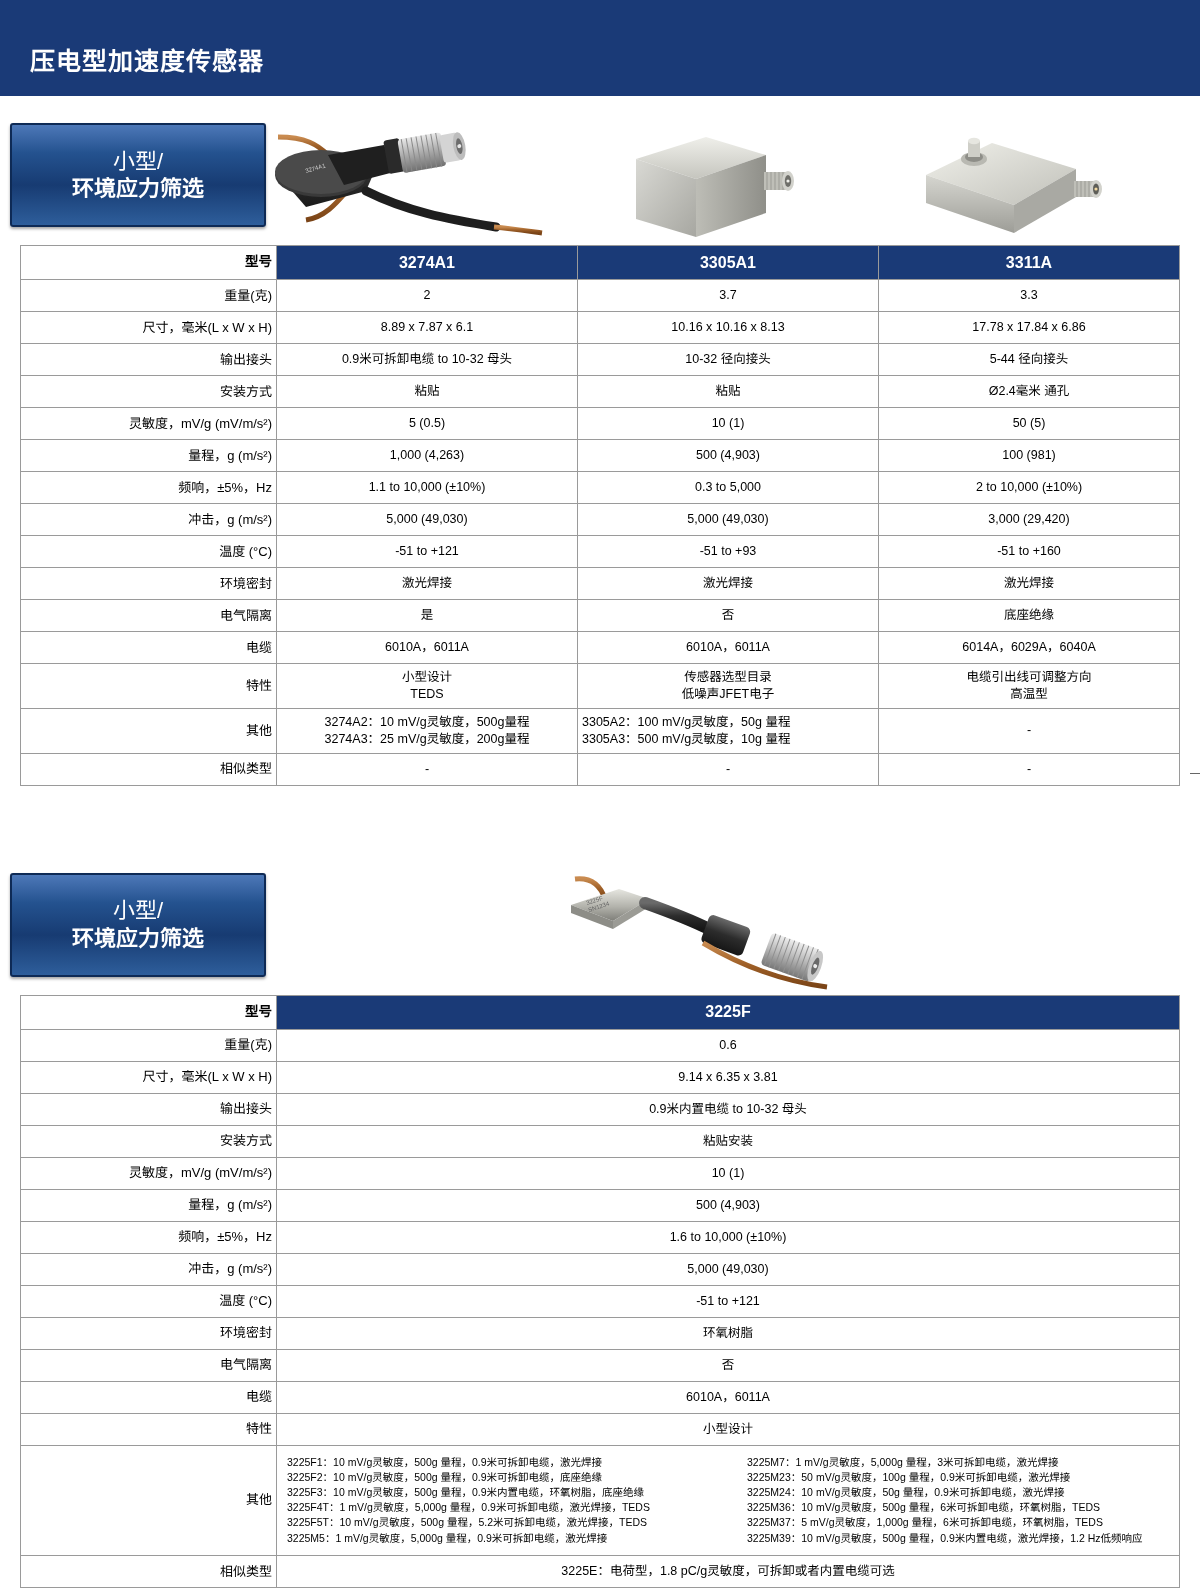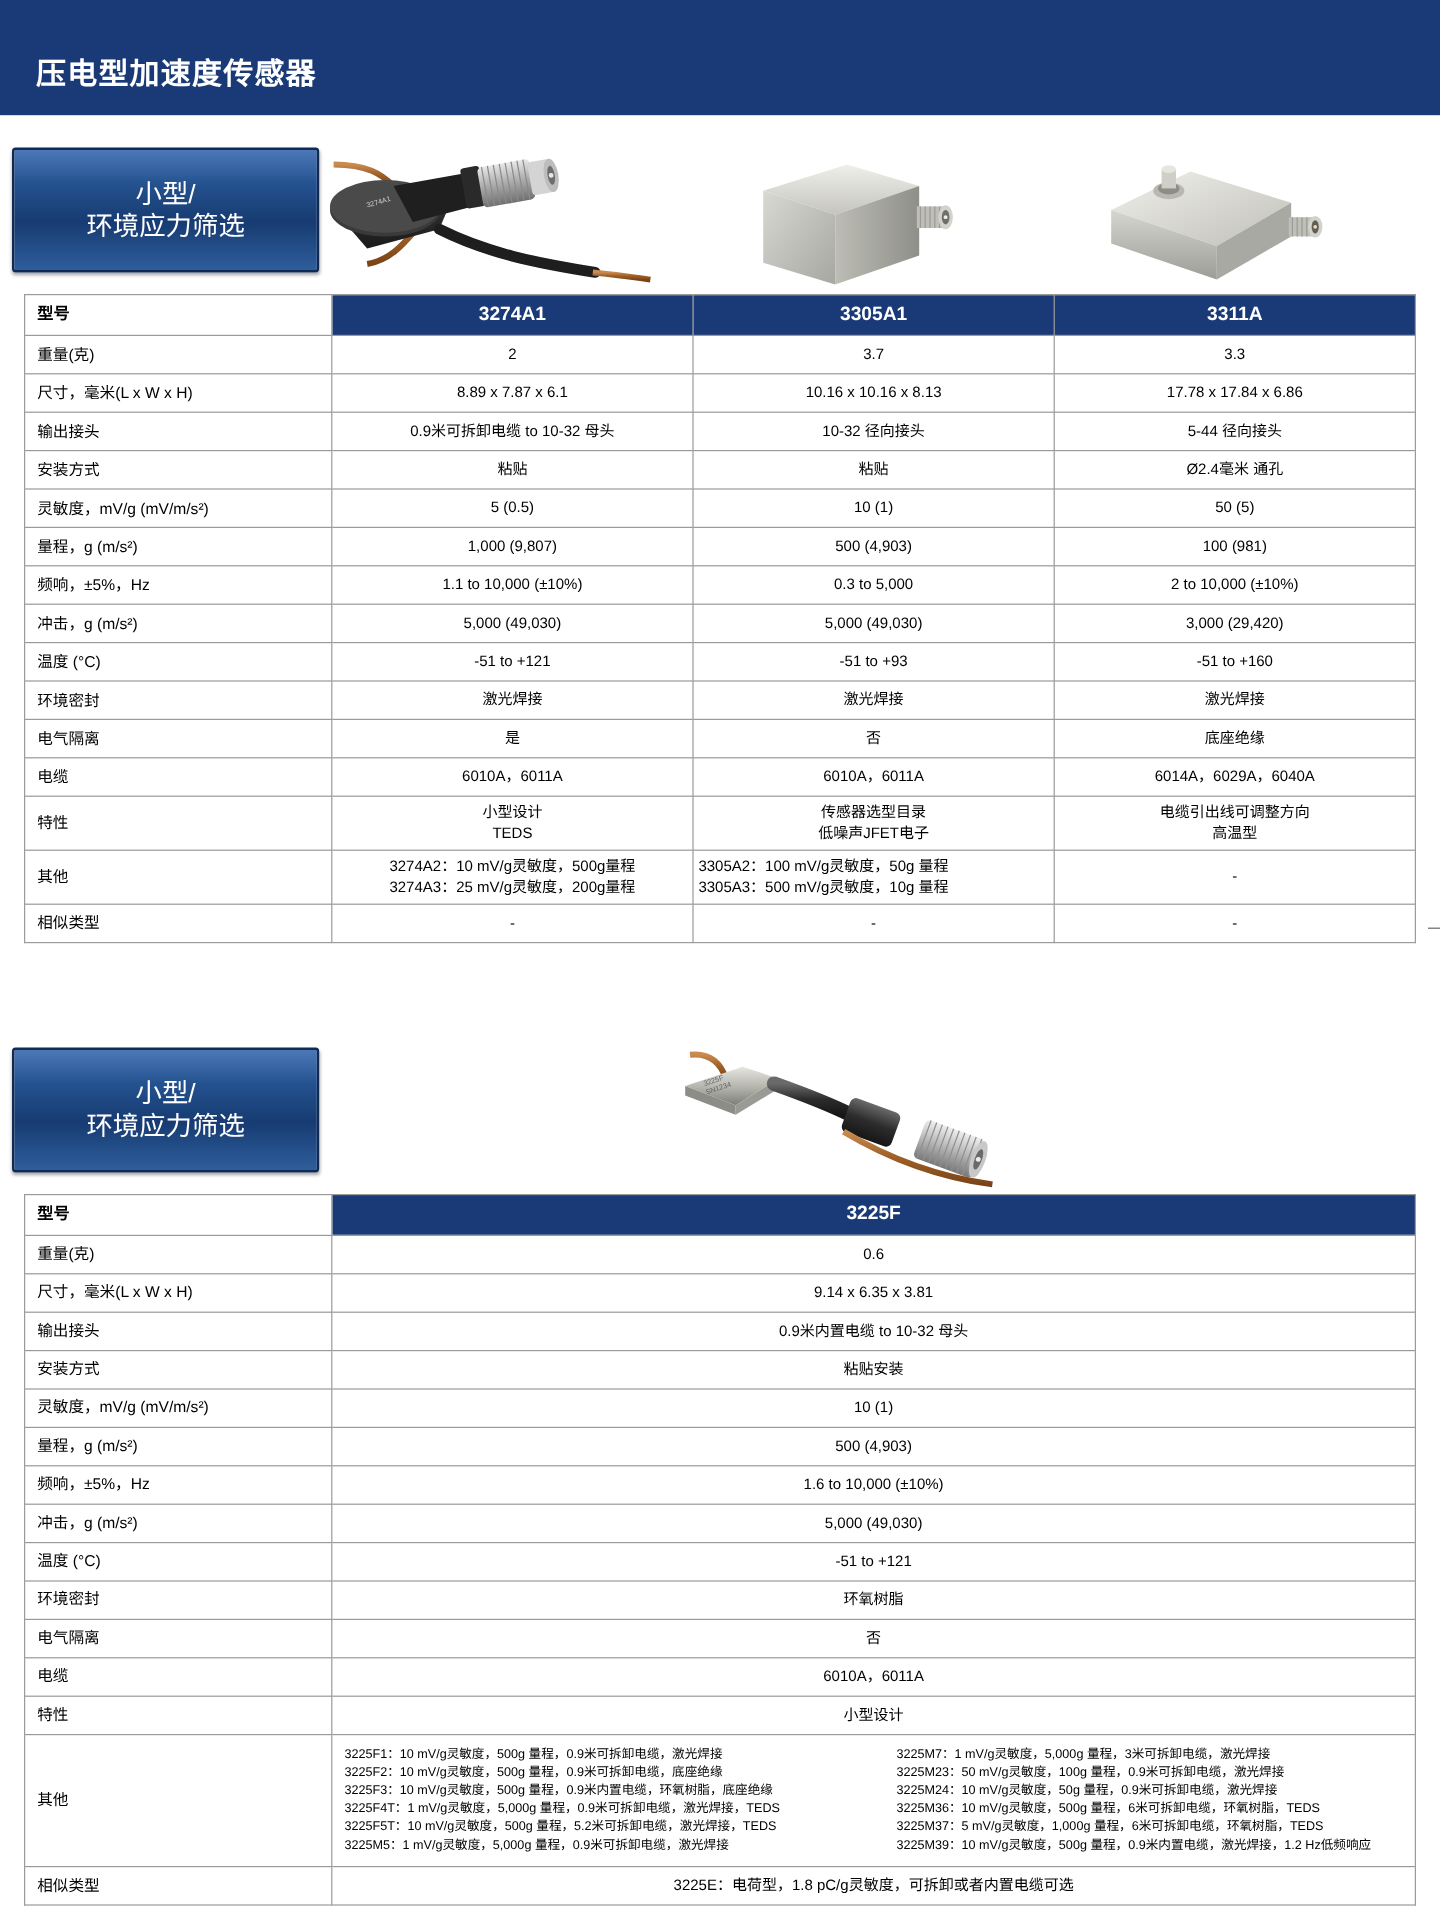--- a/index.html
+++ b/index.html
@@ -61,21 +61,21 @@
     color: #fff;
     display: flex;
     flex-direction: column;
     align-items: center;
     justify-content: center;
     line-height: 1.25;
     font-size: 22px;
     box-shadow: 0 2px 3px rgba(0,0,0,.35);
   }
   .cat-badge .l1 { font-weight: normal; }
-  .cat-badge .l2 { font-weight: normal; }
+  .cat-badge .l2 { font-weight: bold; }
 
   .photo-strip {
     flex: 1;
     display: flex;
     align-items: flex-start;
     justify-content: flex-start;
     height: 130px;
     position: relative;
   }
   .photo {
@@ -92,21 +92,21 @@
   }
   table.spec td, table.spec th {
     border: 1px solid #9a9a9a;
     font-size: 12.5px;
     padding: 5px 4px;
     text-align: center;
     vertical-align: middle;
     line-height: 1.35;
   }
   table.spec td.rowlabel, table.spec th.rowlabel {
-    text-align: left;
+    text-align: right;
     padding-left: 10px;
     font-size: 13px;
     width: 256px;
   }
   table.spec thead th {
     background: #1a3a77;
     color: #fff;
     font-size: 16px;
     font-weight: bold;
     height: 34px;
@@ -318,21 +318,21 @@
           <td>Ø2.4毫米 通孔</td>
         </tr>
         <tr>
           <td class="rowlabel">灵敏度，mV/g (mV/m/s²)</td>
           <td>5 (0.5)</td>
           <td>10 (1)</td>
           <td>50 (5)</td>
         </tr>
         <tr>
           <td class="rowlabel">量程，g (m/s²)</td>
-          <td>1,000 (9,807)</td>
+          <td>1,000 (4,263)</td>
           <td>500 (4,903)</td>
           <td>100 (981)</td>
         </tr>
         <tr>
           <td class="rowlabel">频响，±5%，Hz</td>
           <td>1.1 to 10,000 (±10%)</td>
           <td>0.3 to 5,000</td>
           <td>2 to 10,000 (±10%)</td>
         </tr>
         <tr>

